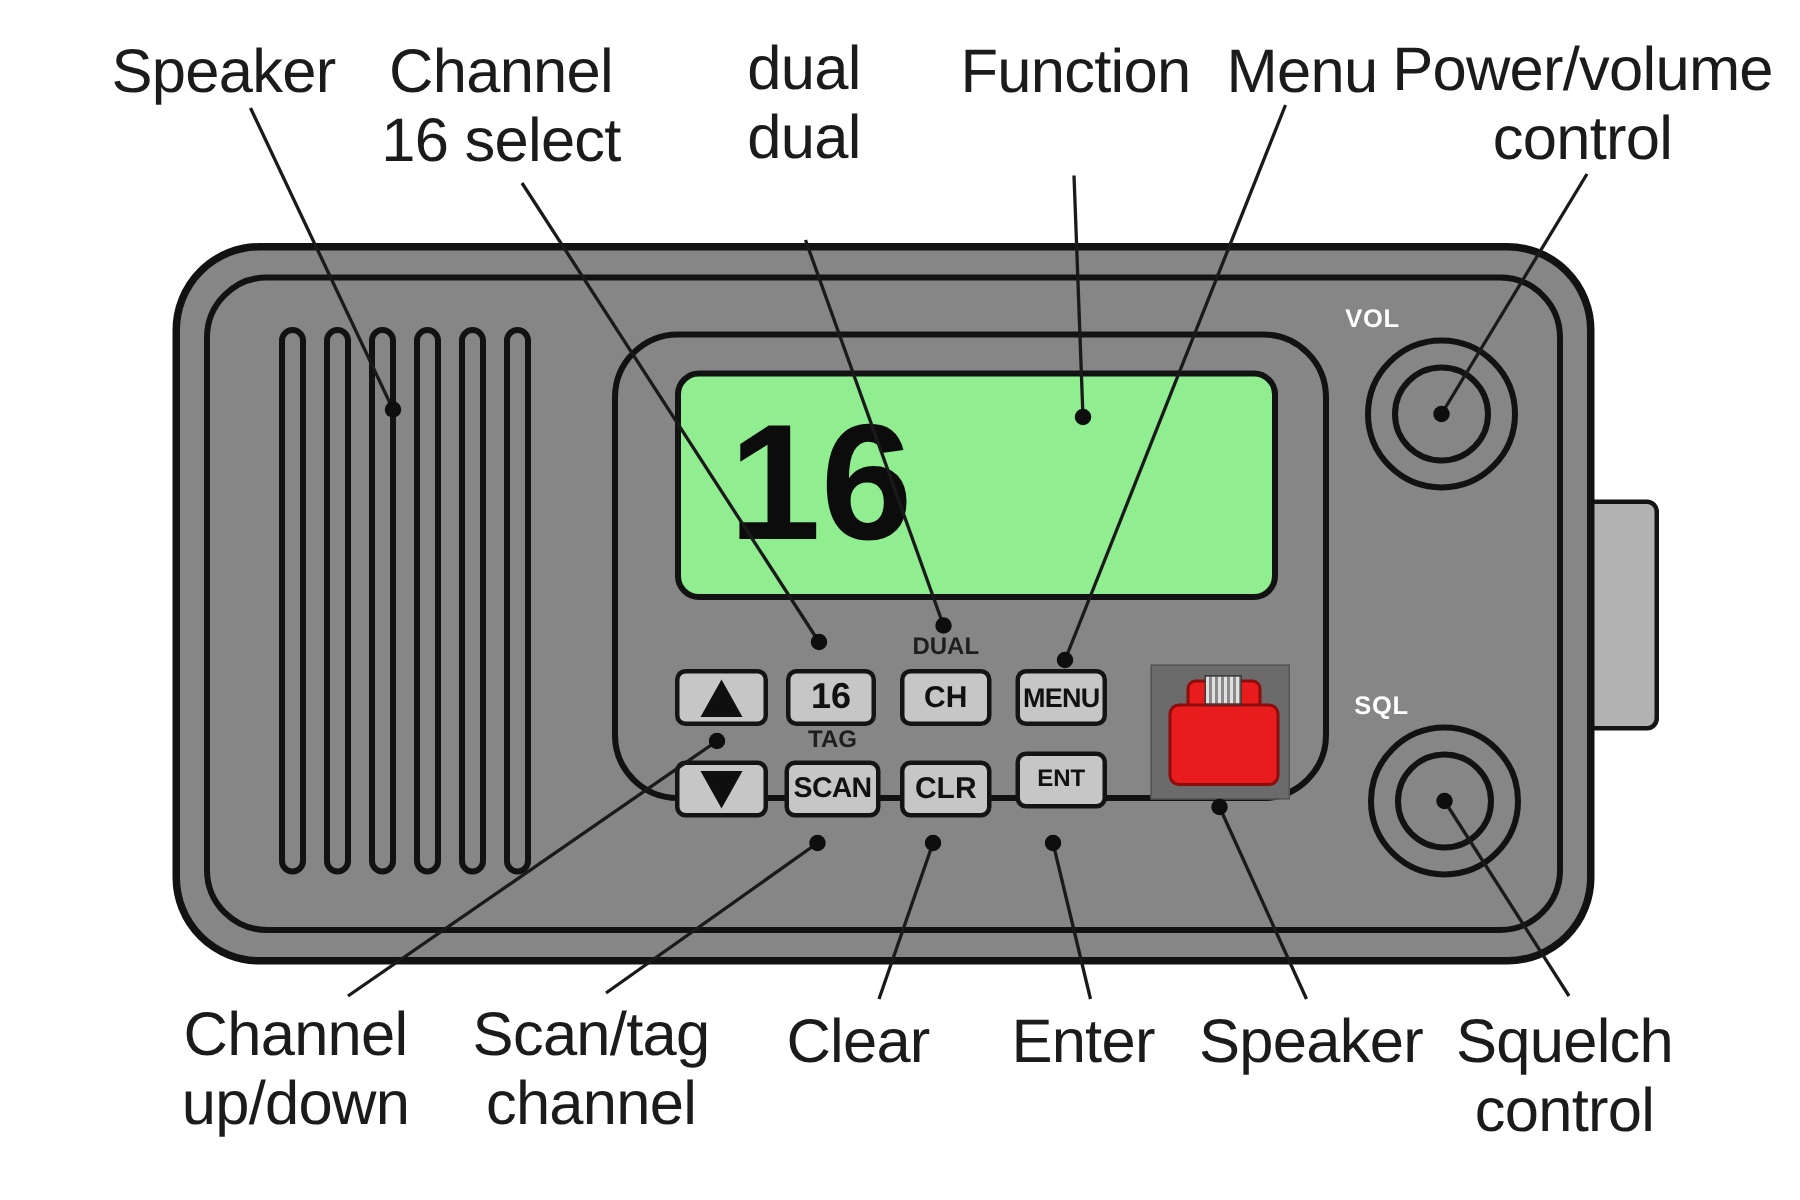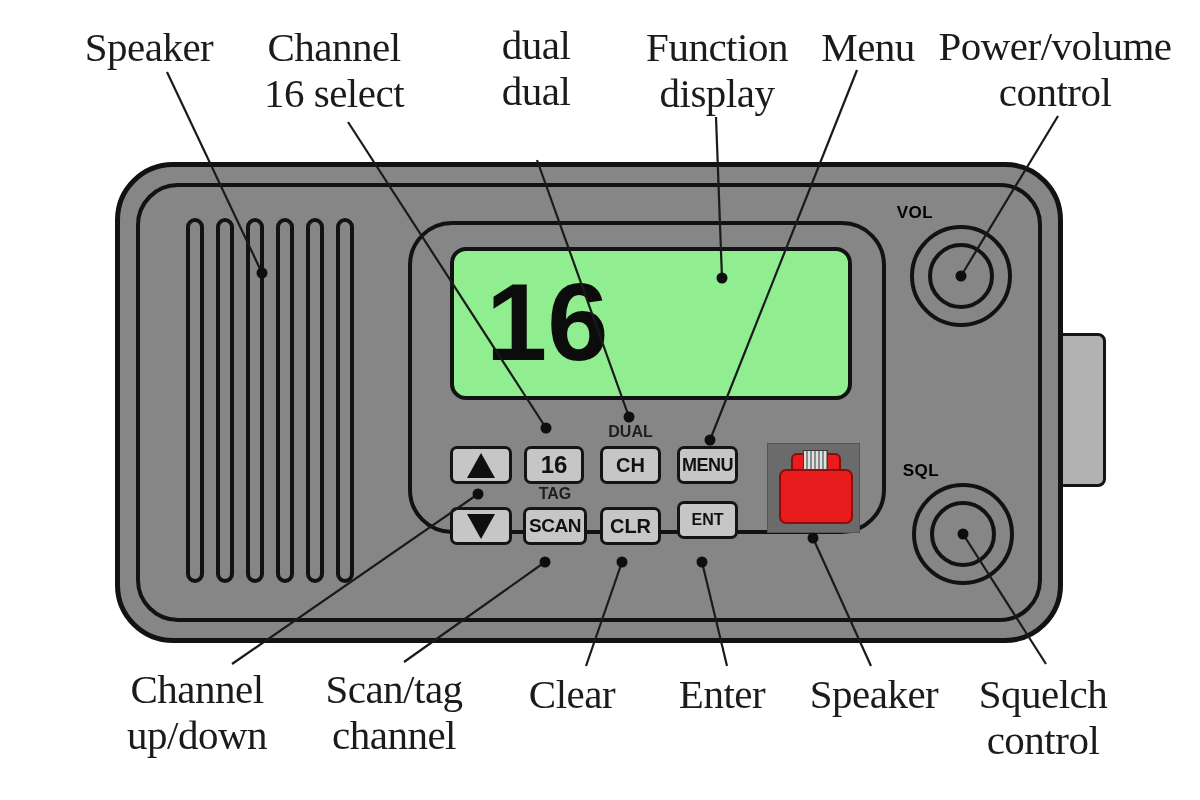--- a/index.html
+++ b/index.html
@@ -6,21 +6,20 @@
   body { background:#fff; font-family:"Liberation Sans", sans-serif; }
   #canvas {
     position:relative; width:1200px; height:800px; background:#ffffff;
     overflow:hidden; font-family:"Liberation Sans", sans-serif;
   }
   
   .callout {
     position:absolute; transform:translateX(-50%); text-align:center;
     font-size:41px; line-height:46px; color:#1b1b1b; white-space:nowrap; z-index:4;
     letter-spacing:-0.5px;
-    font-family:Liberation Serif, serif;
   }
   .callout span { display:block; }
   
   #leads { position:absolute; left:0; top:0; z-index:3; pointer-events:none; }
   
   #bracket {
     position:absolute; left:1040px; top:333px; width:66px; height:154px;
     background:#b2b2b2; border:3px solid #151515; border-radius:0 8px 8px 0; z-index:1;
   }
   #radio {
@@ -82,21 +81,21 @@
   .knob {
     position:absolute; width:102px; height:102px; border:4px solid #121212;
     border-radius:50%; cursor:pointer;
   }
   .knob-inner {
     position:absolute; left:14px; top:14px; width:66px; height:66px;
     border:4px solid #121212; border-radius:50%;
   }
   .knob-label {
     position:absolute; transform:translateX(-50%); font-weight:700;
-    font-size:17px; color:#000000; letter-spacing:0.5px;
+    font-size:17px; color:#ffffff; letter-spacing:0.5px;
   }
 </style>
 </head>
 <body>
 
 <div id="canvas">
 
   <svg id="leads" width="1200" height="800">
     <g stroke="#1a1a1a" stroke-width="2.2">
       <line x1="167" y1="72" x2="262" y2="273"></line>
@@ -134,21 +133,20 @@
   <div class="callout" style="left:334px; top:24px">
     <span>Channel</span>
     <span>16 select</span>
   </div>
   <div class="callout" style="left:536px; top:22px">
     <span>dual</span>
     <span>dual</span>
   </div>
   <div class="callout" style="left:717px; top:24px">
     <span>Function</span>
-    <span>display</span>
   </div>
   <div class="callout" style="left:868px; top:24px">
     <span>Menu</span>
   </div>
   <div class="callout" style="left:1055px; top:23px">
     <span>Power/volume</span>
     <span>control</span>
   </div>
 
   <div class="callout" style="left:197px; top:666px">

